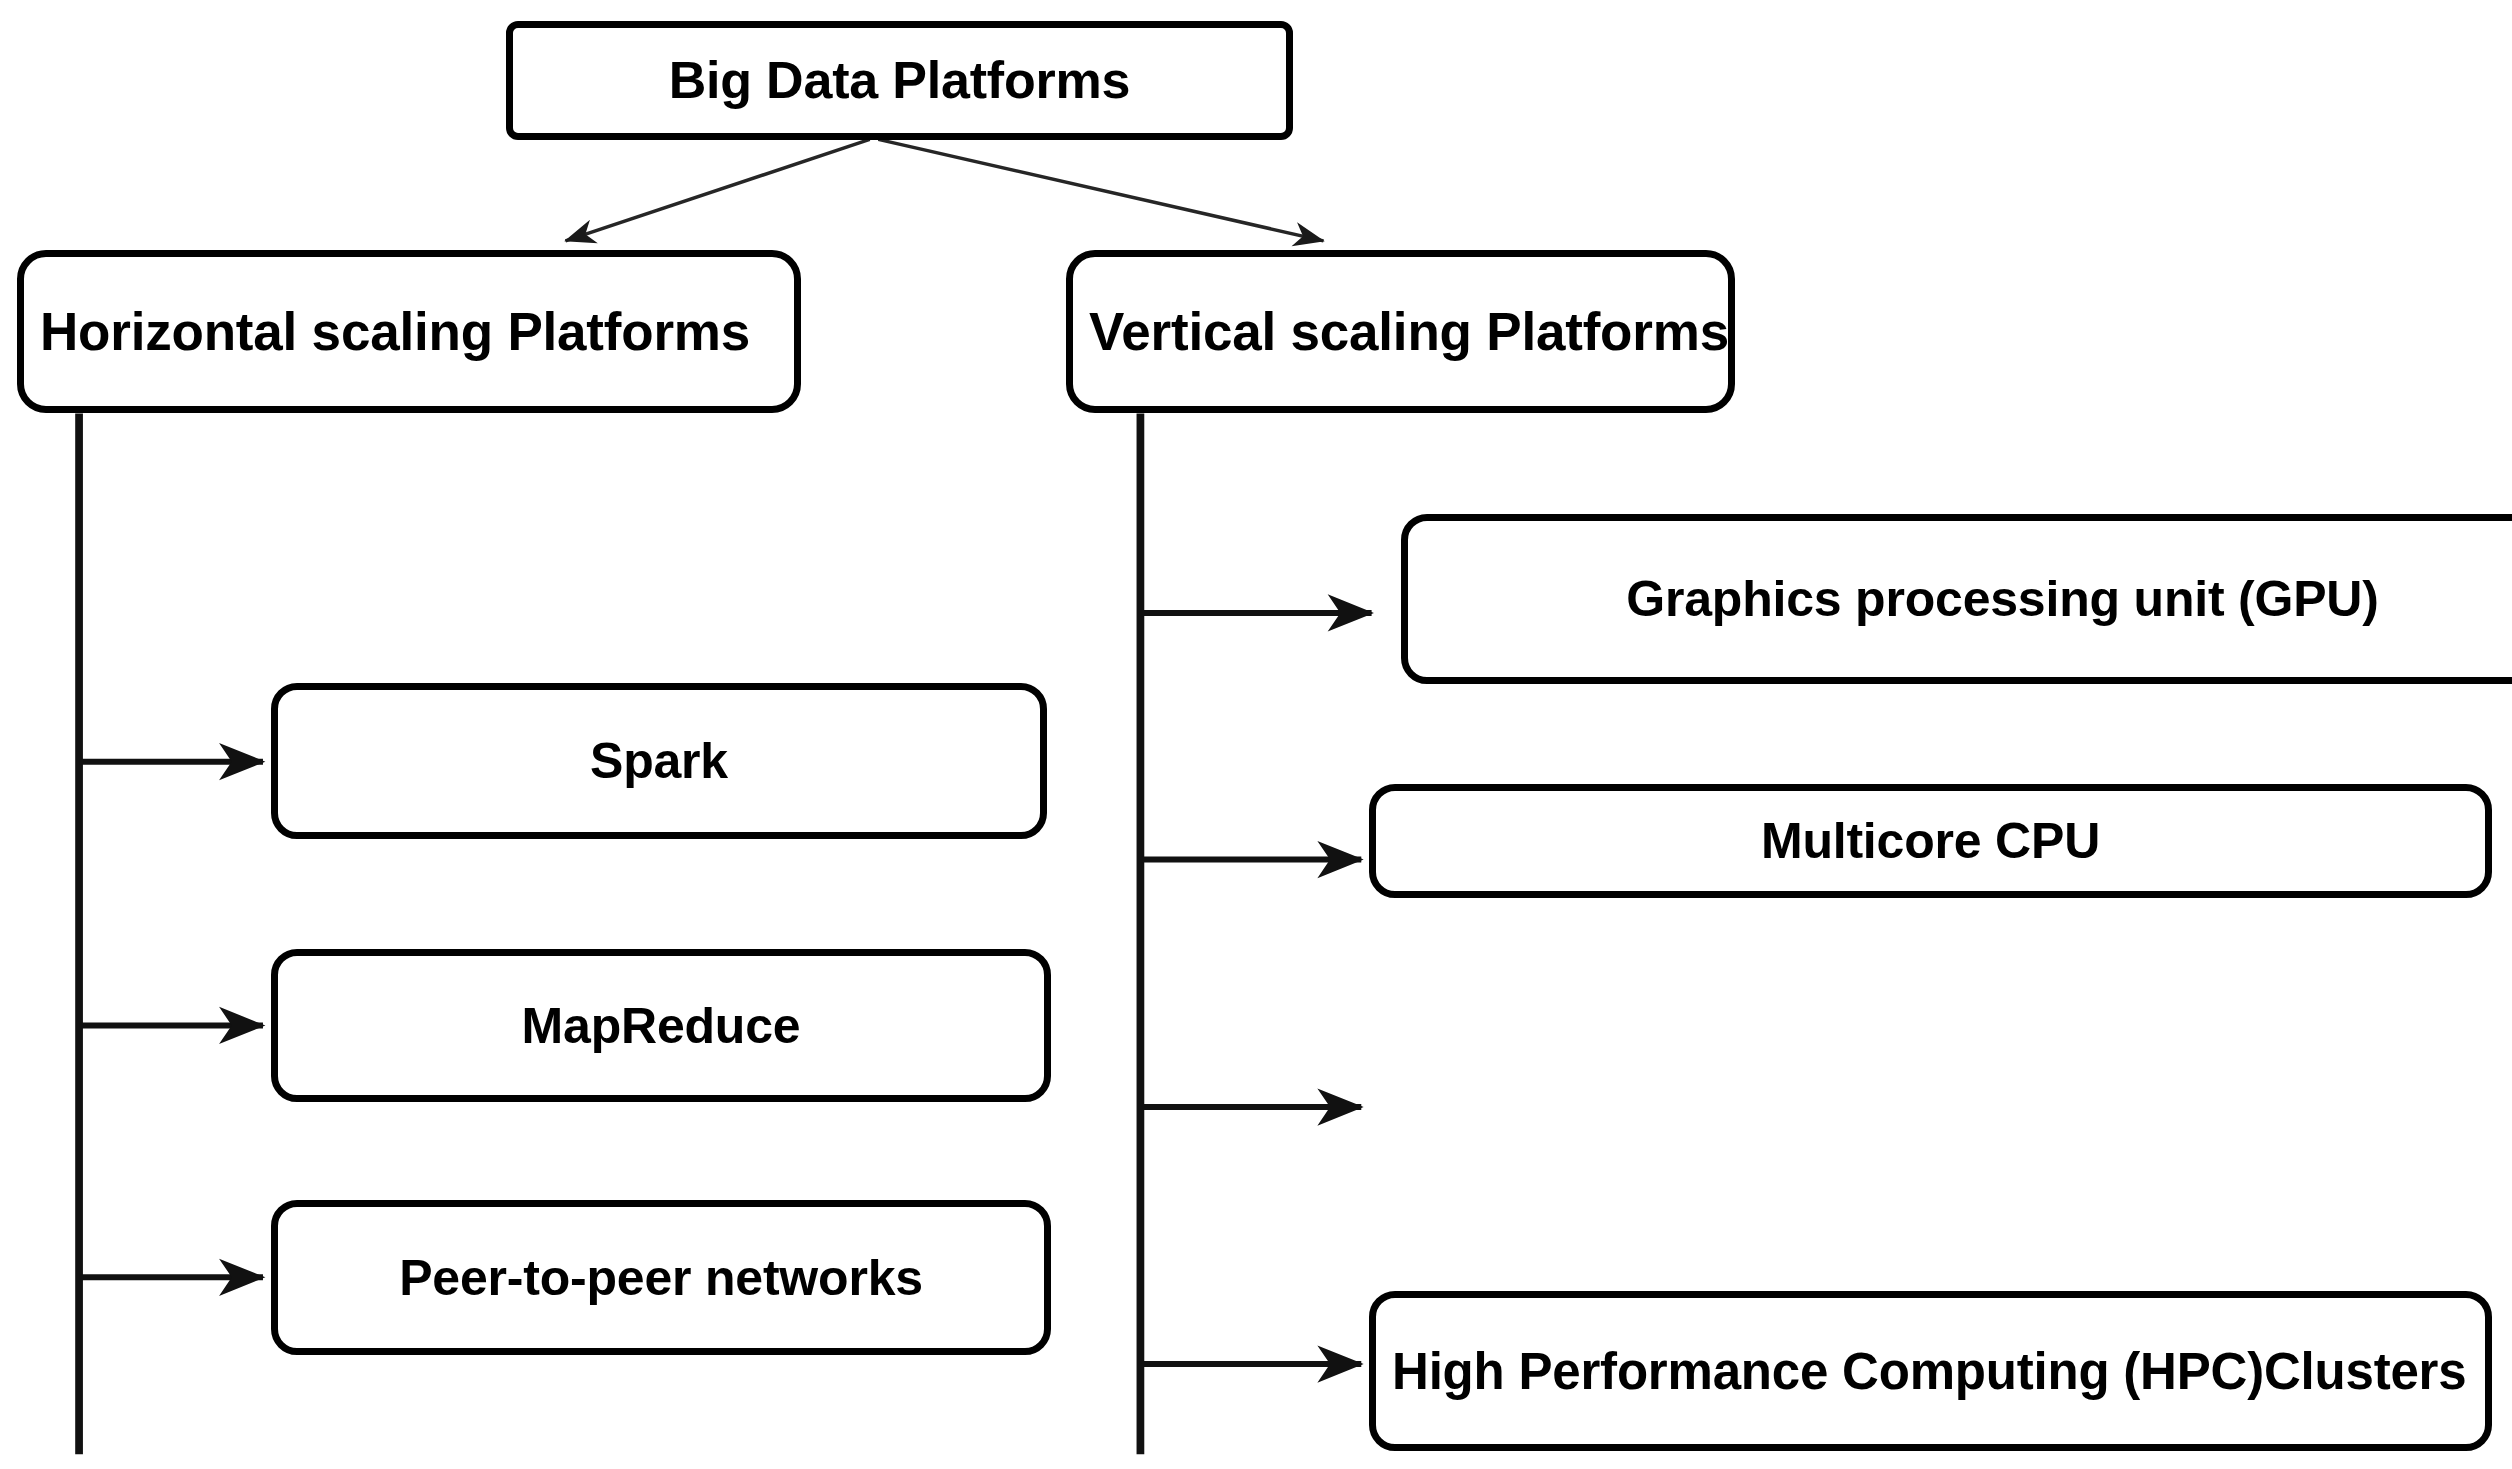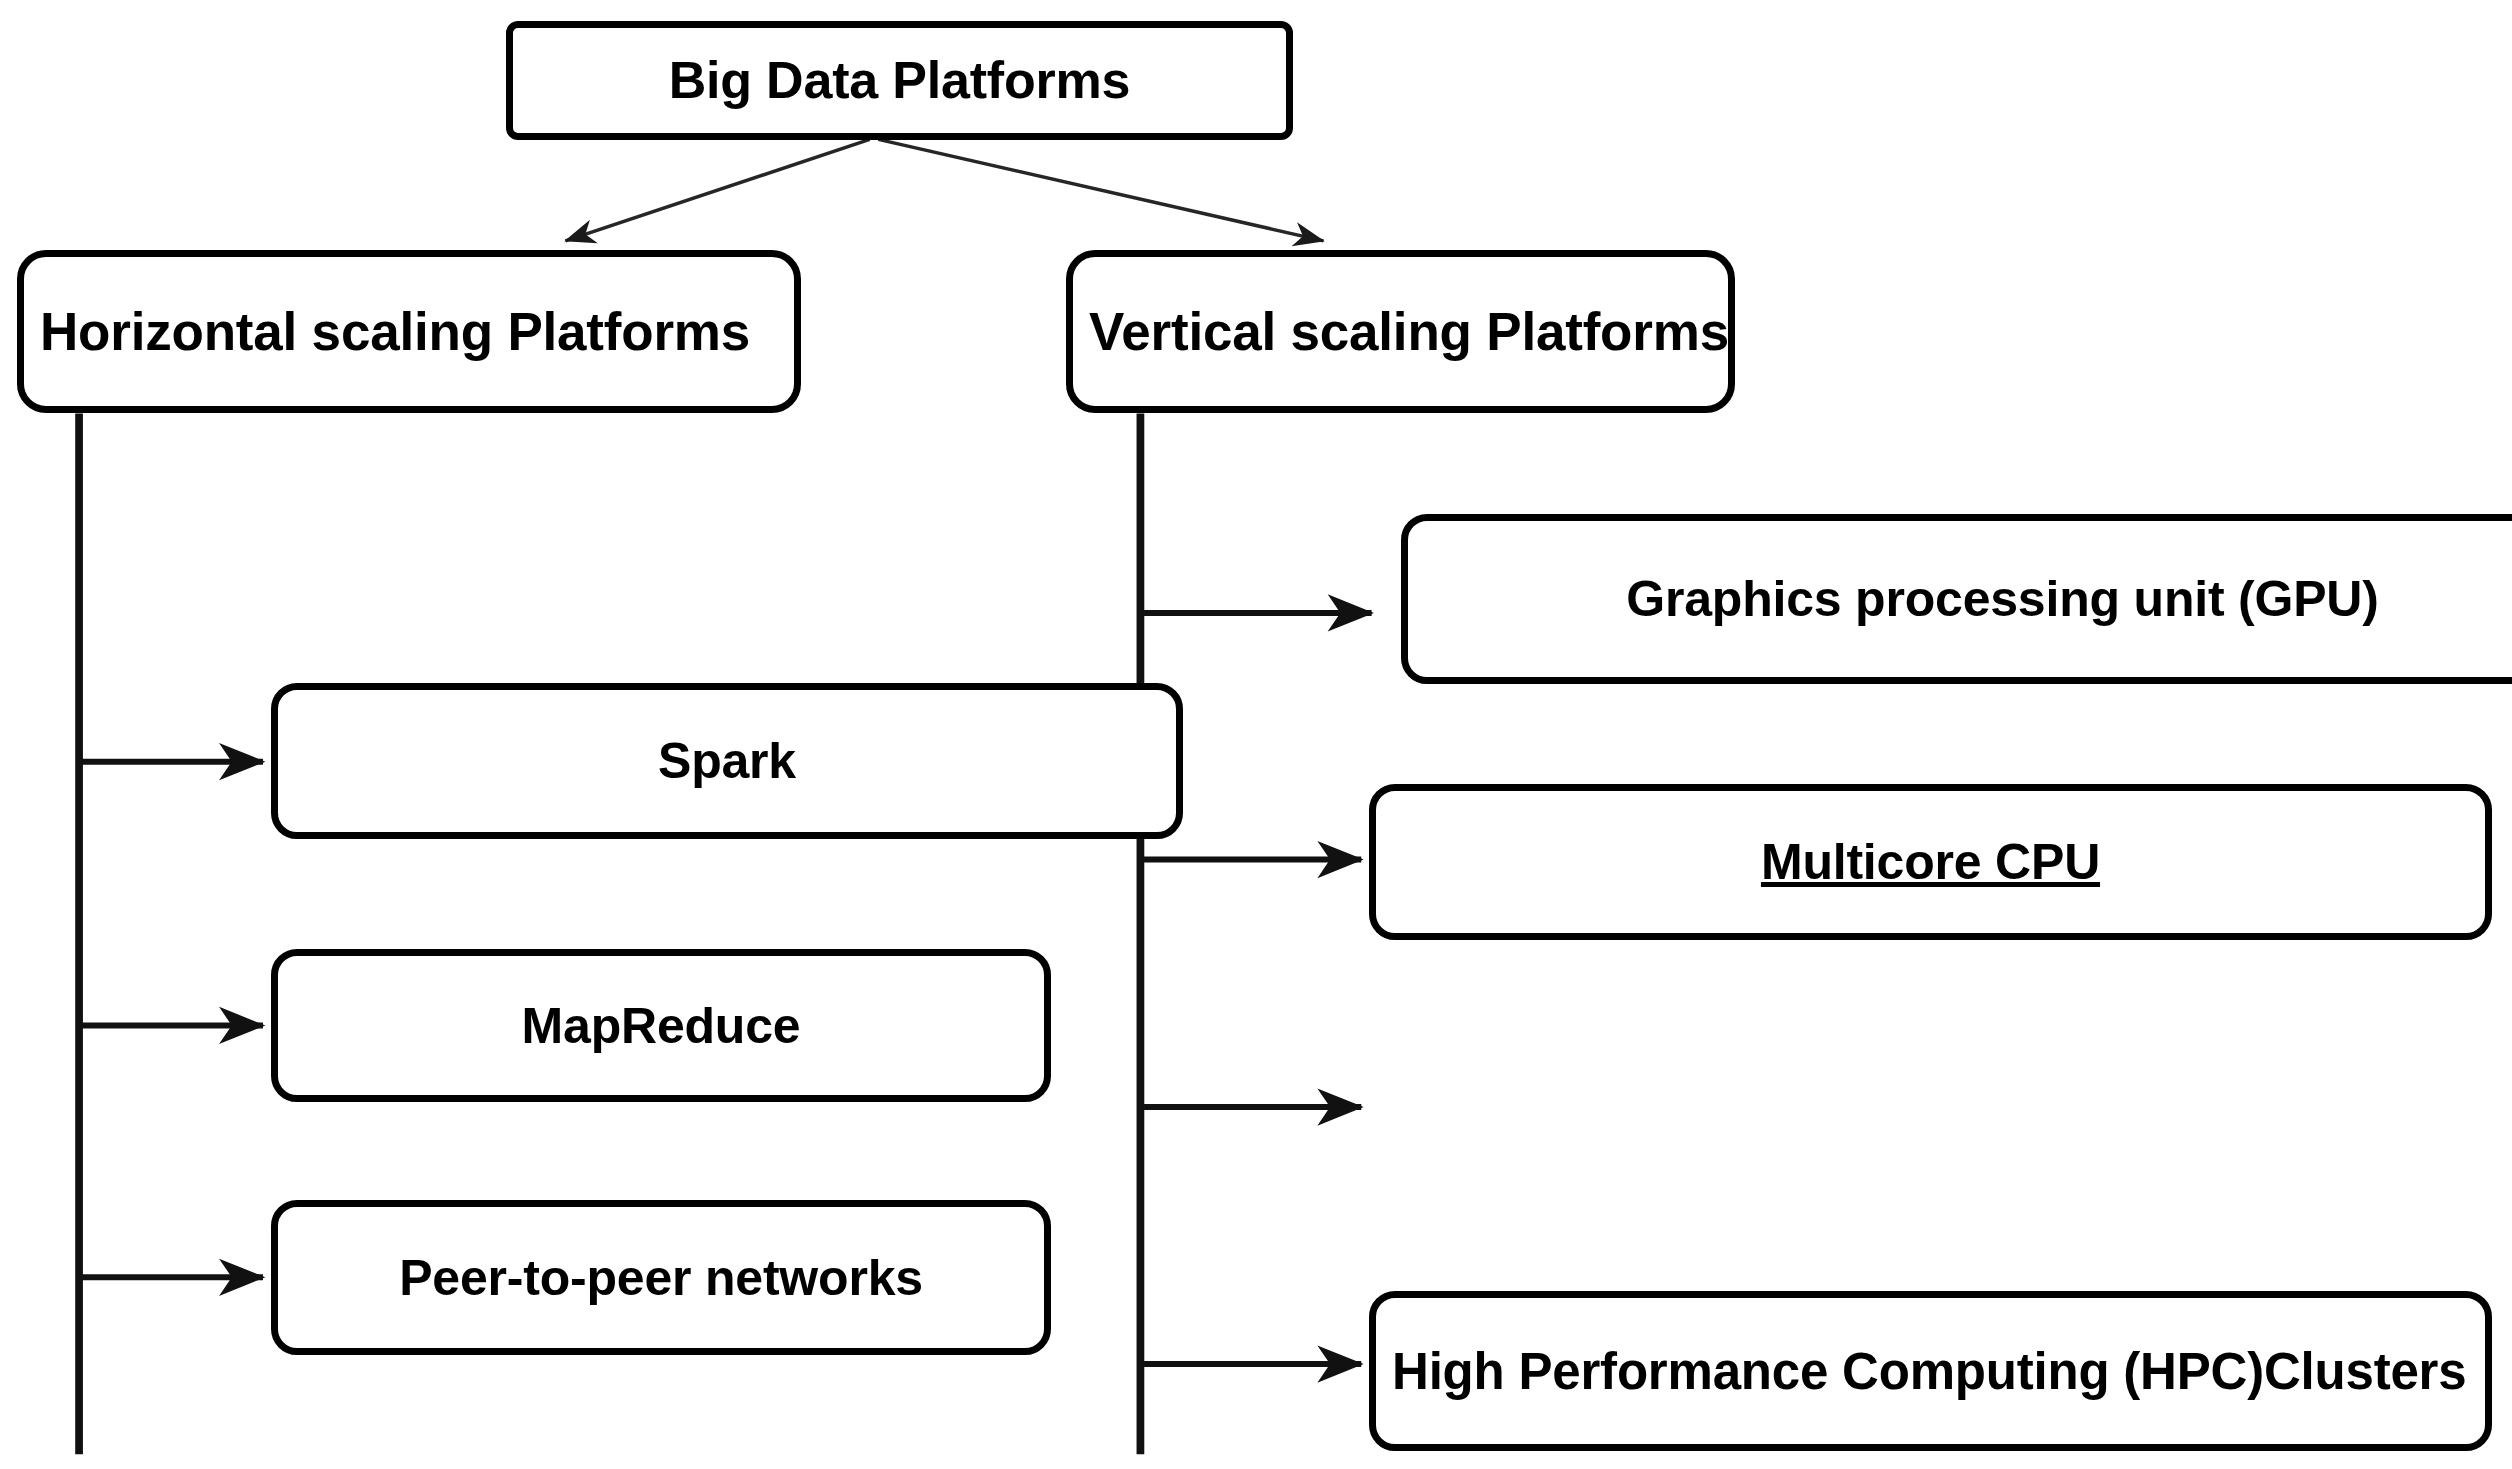--- a/index.html
+++ b/index.html
@@ -54,26 +54,26 @@
     border-radius: 29px;
     font-size: 53px;
   }
   .n-horizontal { left: 17px;   top: 250px; width: 784px;  height: 163px; padding-left: 45px; }
   .n-vertical   { left: 1066px; top: 250px; width: 669px;  height: 163px; padding-left: 20.6px; }
 
   .n-child {
     border-radius: 26px;
     font-size: 50px;
   }
-  .n-spark    { left: 271px; top: 683px;  width: 912px; height: 156px; }
+  .n-spark    { left: 271px; top: 683px;  width: 776px; height: 156px; }
   .n-mapred   { left: 271px; top: 949px; width: 780px; height: 153px; }
   .n-p2p      { left: 271px; top: 1200px; width: 780px; height: 155px; }
 
   .n-gpu      { left: 1401px; top: 514px;  width: 1203px; height: 170px; }
-  .n-cpu      { left: 1369px; top: 784px;  width: 1123px; height: 156px; text-decoration: underline; }
+  .n-cpu      { left: 1369px; top: 784px;  width: 1123px; height: 114px; }
   .n-fpga     { left: 1369px; top: 1033px; width: 1123px; height: 160px; }
   .n-hpc      { left: 1369px; top: 1291px; width: 1123px; height: 160px; padding-left: 6.9px; justify-content: flex-start; }
 
   .n-gpu  .label,
   .n-cpu  .label,
   .n-fpga .label { width: 100%; text-align: center; }
   .n-hpc  .label { font-size: 51px; }
 </style>
 </head>
 <body>

